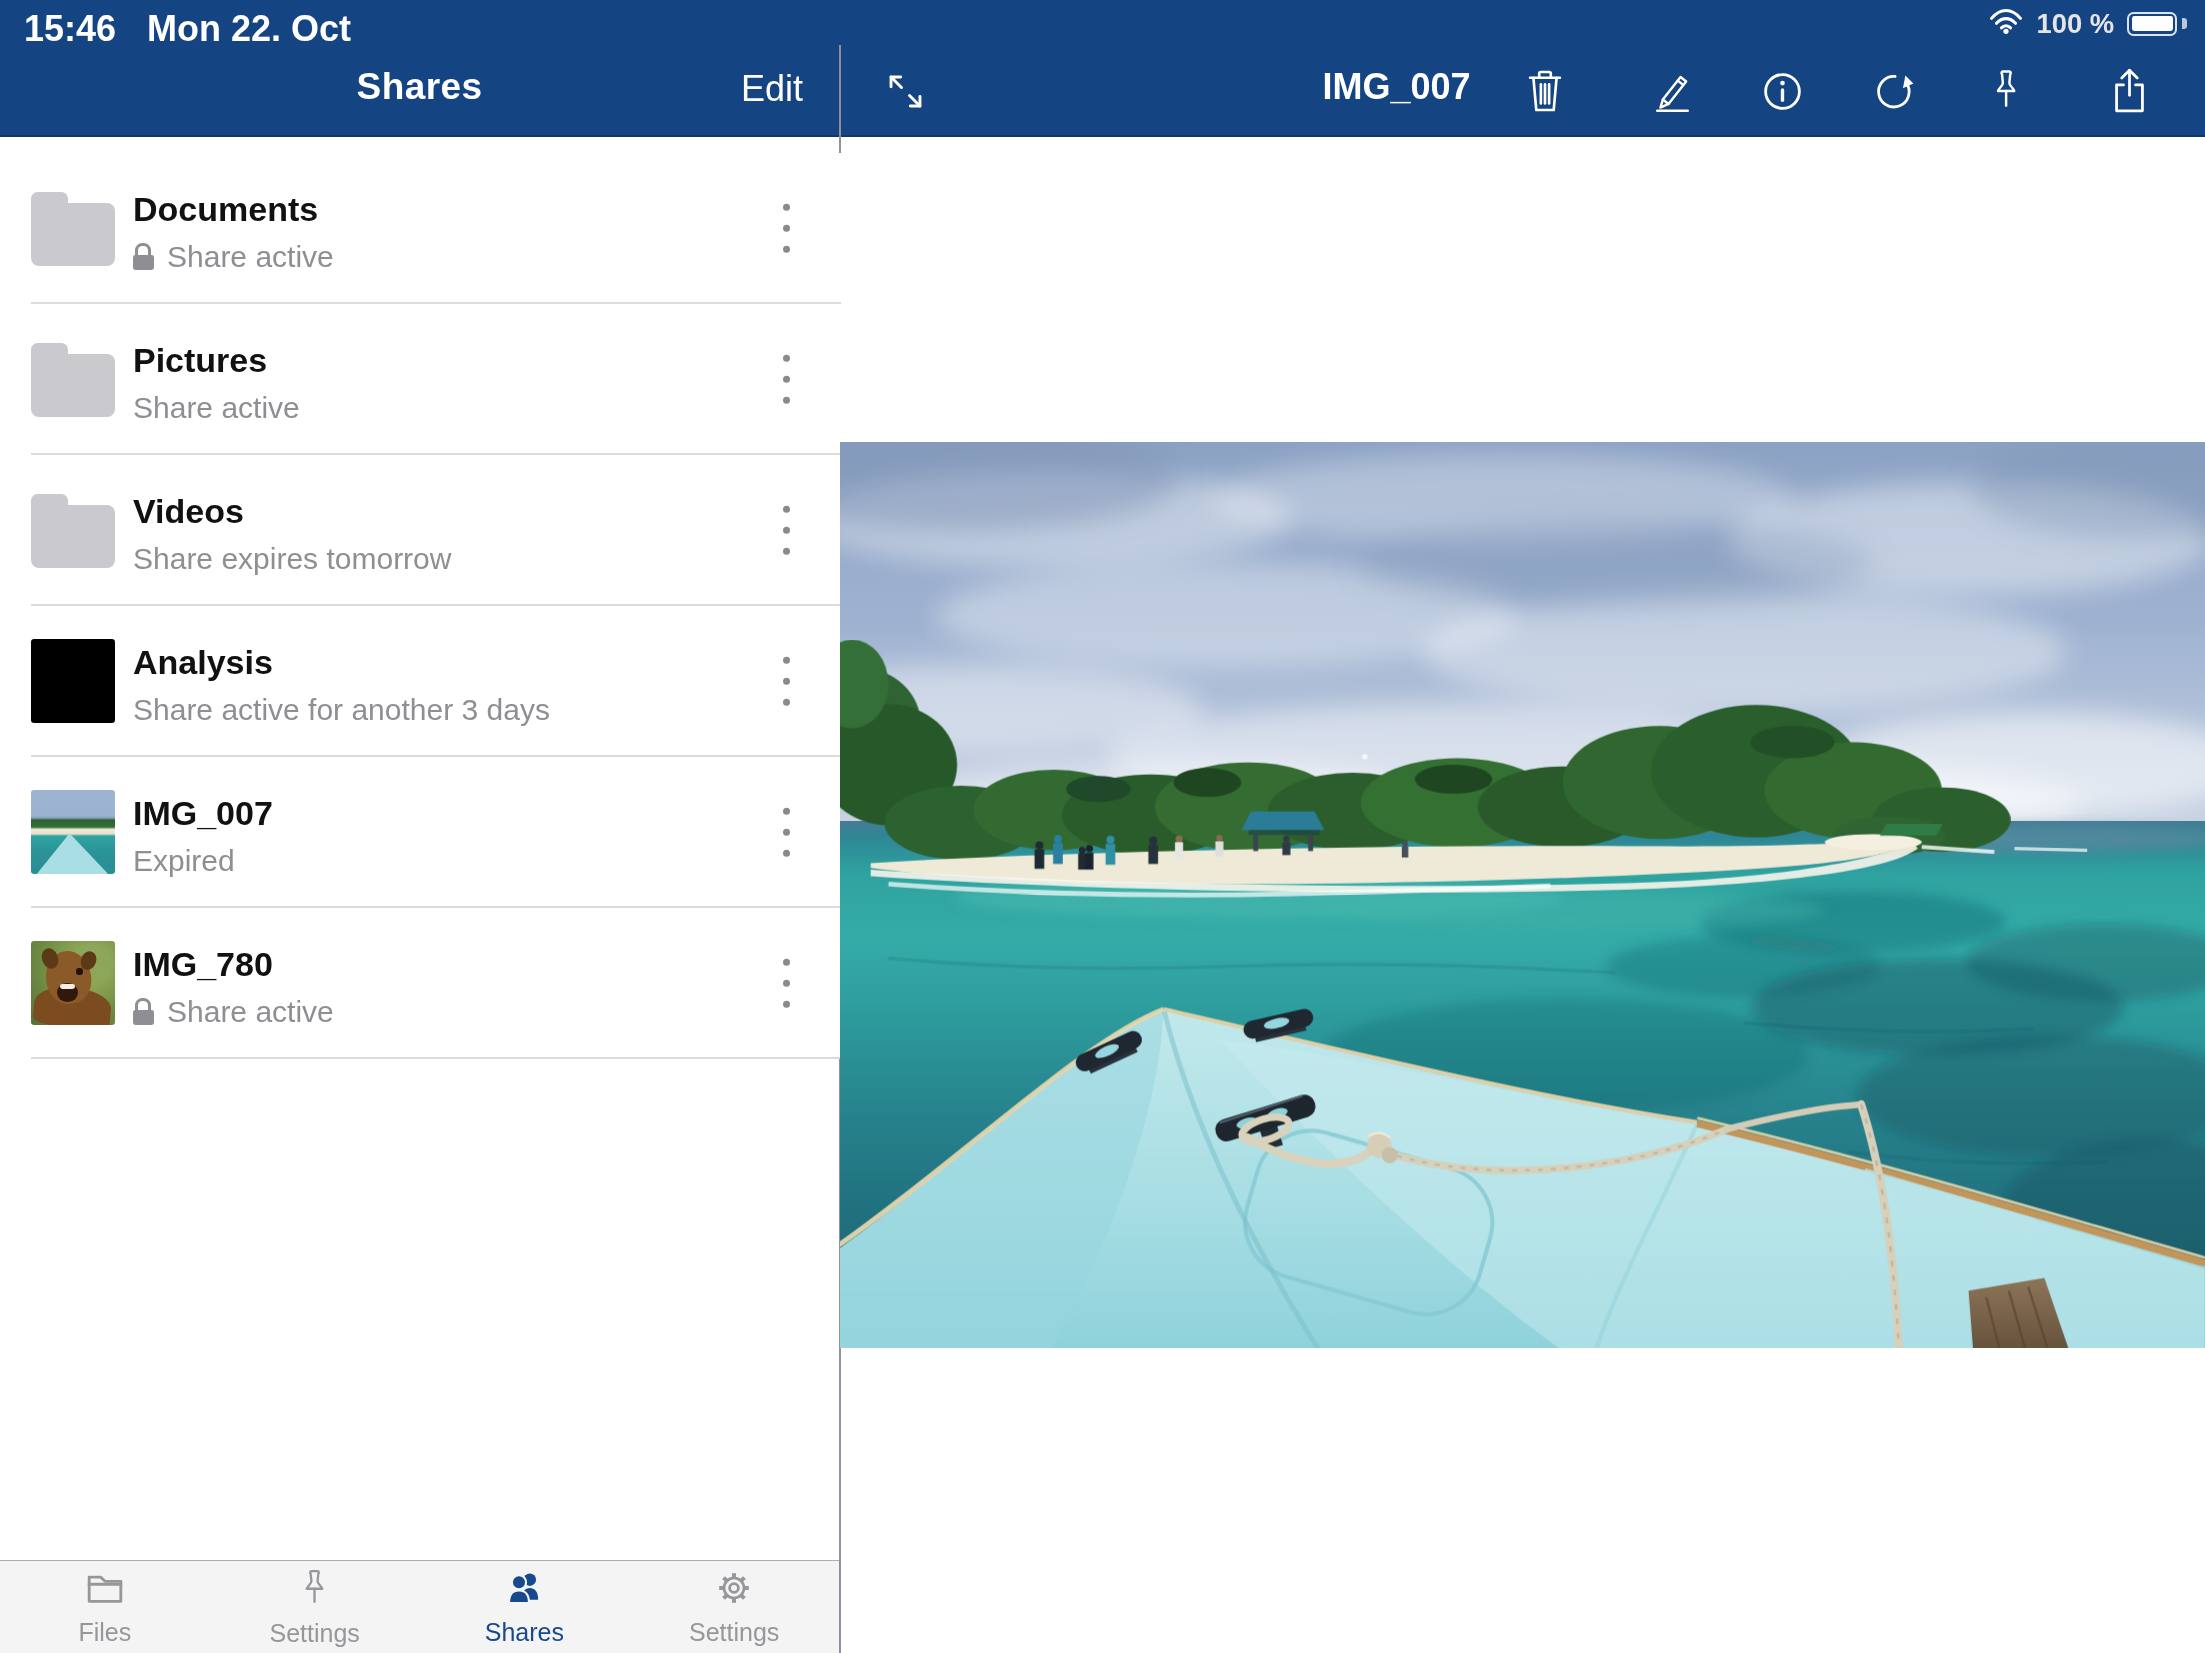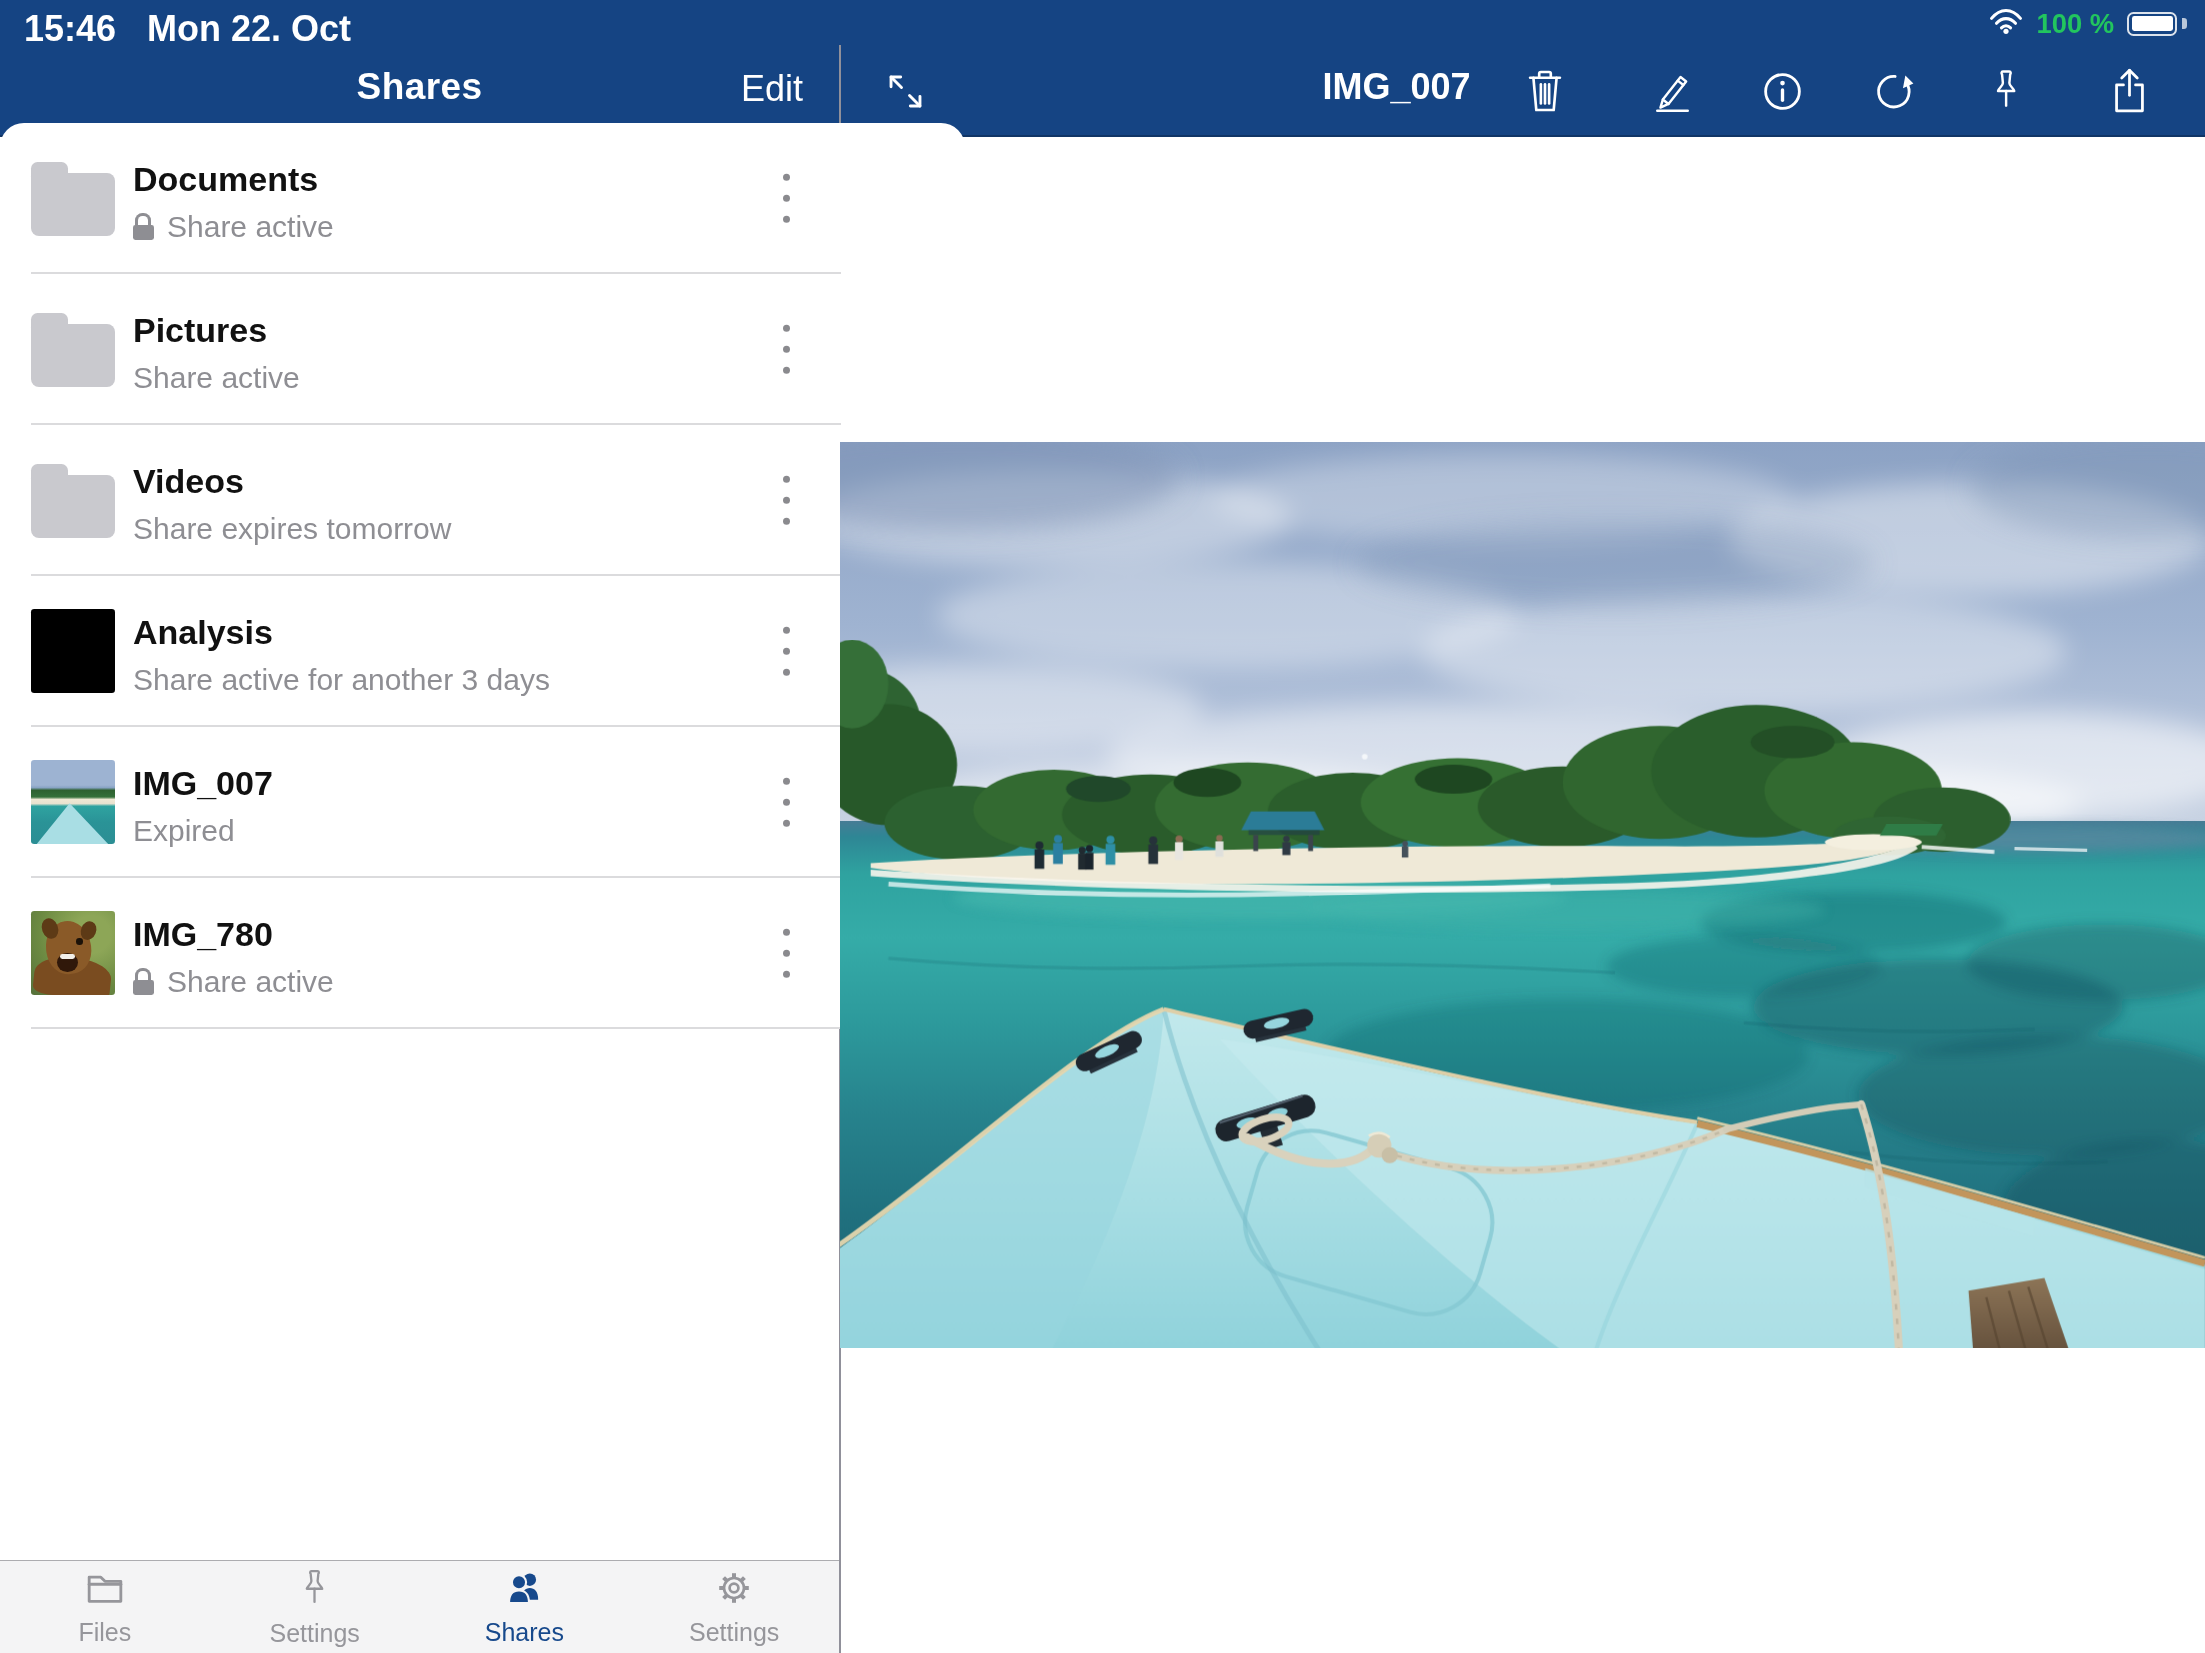--- a/index.html
+++ b/index.html
@@ -9,37 +9,37 @@
   }
   *{margin:0;padding:0;box-sizing:border-box;}
   html,body{width:2205px;height:1653px;background:#fff;overflow:hidden;
     font-family:"Liberation Sans","DejaVu Sans",sans-serif;-webkit-font-smoothing:antialiased;}
   #app{position:relative;width:2205px;height:1653px;background:#fff;}
 
   
   .app-header{position:absolute;left:0;top:0;width:2205px;height:137px;background:var(--chrome-blue);}
   .app-header::after{content:"";position:absolute;left:0;bottom:0;width:100%;height:1.6px;background:rgba(0,0,0,.22);}
   .status-left{position:absolute;left:24px;top:8px;display:flex;gap:31px;color:#fff;font-size:36px;font-weight:600;}
-  .status-right{position:absolute;right:18px;top:6.5px;display:flex;align-items:center;gap:13px;color:#22c55e;font-size:27.4px;font-weight:600;}
+  .status-right{position:absolute;right:18px;top:6.5px;display:flex;align-items:center;gap:13px;color:#e5e5e5;font-size:27.4px;font-weight:600;}
   .wifi{width:36px;height:27.4px;}
   .battery{position:relative;width:50px;height:24px;border:2.4px solid rgba(255,255,255,.85);border-radius:6.5px;}
   .battery .fill{position:absolute;inset:2.4px;background:#fff;border-radius:2.4px;}
   .battery-nub{width:4.8px;height:10.5px;background:rgba(255,255,255,.7);border-radius:0 3.2px 3.2px 0;margin-left:-8px;}
 
   .nav-left-title{position:absolute;left:0;top:66px;width:839px;text-align:center;color:#fff;font-size:37px;font-weight:700;letter-spacing:0.4px;}
   .edit-btn{position:absolute;left:8px;top:68px;width:795px;text-align:right;color:#fff;font-size:36px;font-weight:400;cursor:pointer;}
   .nav-right-title{position:absolute;left:1211px;top:66px;width:371px;text-align:center;color:#fff;font-size:36px;font-weight:700;}
   .hicon{position:absolute;top:65px;width:48px;height:52px;display:flex;align-items:center;justify-content:center;cursor:pointer;}
   .hicon svg{stroke:#fff;fill:none;stroke-linecap:round;stroke-linejoin:round;}
 
   
   .panel-divider{position:absolute;left:839px;top:45px;width:1.6px;height:1608px;background:var(--panel-divider);}
 
   
-  .share-list{position:absolute;left:0;top:123px;width:965px;background:#fff;border-radius:24px;}
+  .share-list{position:absolute;left:0;top:153px;width:965px;background:#fff;border-radius:24px;}
   .share-row{position:relative;height:151px;cursor:pointer;}
   .share-row::after{content:"";position:absolute;left:31px;right:0;bottom:0;height:1.6px;background:var(--divider-color);}
   .thumb{position:absolute;left:31px;top:33px;width:84px;height:84px;border-radius:3.2px;overflow:hidden;}
   .thumb-folder{top:39px;height:74px;overflow:visible;border-radius:0;}
   .folder-tab{position:absolute;left:0;top:0;width:37px;height:16px;background:var(--thumb-gray);border-radius:6.5px 6.5px 0 0;}
   .folder-body{position:absolute;left:0;top:10.5px;width:84px;height:63px;background:var(--thumb-gray);border-radius:3.2px 8px 8px 8px;}
   .thumb-black{background:#000;}
   .thumb-beach{background:linear-gradient(180deg,#9DB3D2 0%,#9DB3D2 30%,#87A3C4 33%,#2E6130 36%,#35703A 44%,#EFE8D4 47%,#E8E2CF 52%,#2FA3A0 55%,#2A9397 74%,#2B8E94 100%);}
   .boat-wedge{position:absolute;left:3.2px;bottom:-3.2px;width:77px;height:44px;background:#A9DEE4;clip-path:polygon(46% 0,100% 100%,0 100%);}
   .thumb-dog{background:radial-gradient(circle at 72% 28%,#8DA657 0 22%,#6C8A42 62%,#55703A 100%);}

